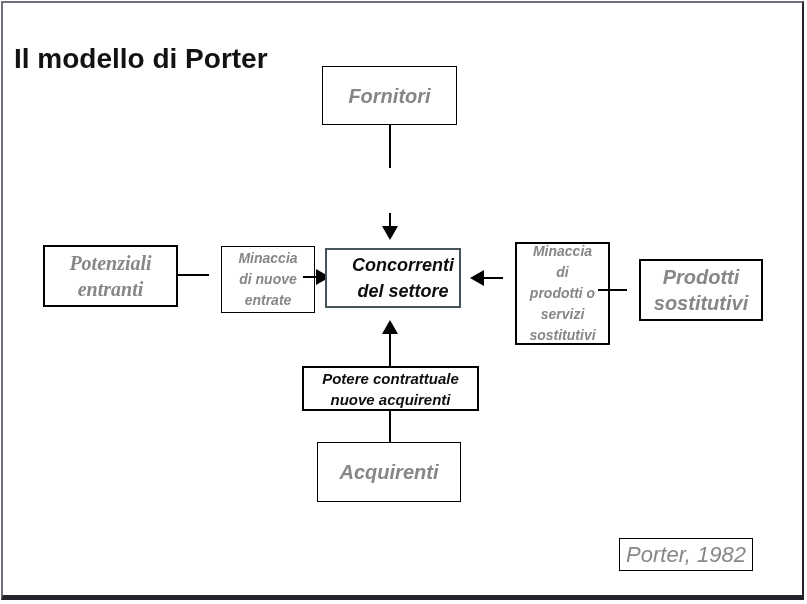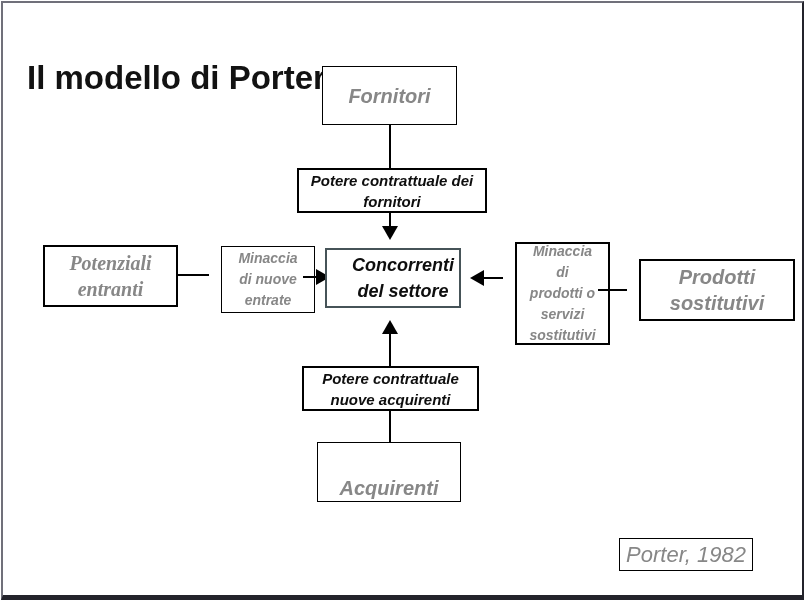--- a/index.html
+++ b/index.html
@@ -23,28 +23,27 @@
     height: 599px;
     box-sizing: border-box;
     background: #ffffff;
     border-top: 2px solid #70707a;
     border-left: 2px solid #70707a;
     border-right: 2px solid #23232b;
     border-bottom: 5px solid #23232b;
   }
   .title {
     position: absolute;
-    left: 27px;
+    left: 14px;
     top: 44px;
-    font-size: 33px;
+    font-size: 28px;
     line-height: 30px;
     font-weight: bold;
     color: #121212;
     white-space: nowrap;
-    margin-top: 19px;
   }
   .box {
     position: absolute;
     box-sizing: border-box;
     background: #ffffff;
     display: flex;
     align-items: center;
     justify-content: center;
     text-align: center;
   }
@@ -101,24 +100,20 @@
   <div class="frame"></div>
 
   <div class="title">Il modello di Porter</div>
 
   <div class="box entity thin" style="left:322px; top:66px; width:135px; height:59px;">
     <span class="lbl">Fornitori</span>
   </div>
 
   <div class="line" style="left:389px; top:125px; width:2px; height:43px;"></div>
 
-  <div class="box force" style="left:297px; top:168px; width:190px; height:45px;">
-    <span class="lbl">Potere contrattuale dei
-fornitori</span>
-  </div>
 
   <div class="line" style="left:389px; top:213px; width:2px; height:14px;"></div>
   <div class="ah ah-down" style="left:382px; top:226px;"></div>
 
   <div class="box entity" style="left:43px; top:245px; width:135px; height:62px;font-family:Liberation Serif, serif;">
     <span class="lbl">Potenziali
 entranti</span>
   </div>
 
   <div class="line" style="left:177px; top:274px; width:32px; height:2px;"></div>
@@ -143,35 +138,35 @@
   <div class="box threat" style="left:503px; top:242px; width:95px; height:103px; border-width:2px;">
     <span class="lbl">Minaccia
 di
 prodotti o
 servizi
 sostitutivi</span>
   </div>
 
   <div class="line" style="left:598px; top:289px; width:29px; height:2px;"></div>
 
-  <div class="box entity" style="left:639px; top:259px; width:156px; height:62px;">
+  <div class="box entity" style="left:639px; top:259px; width:124px; height:62px;">
     <span class="lbl">Prodotti
 sostitutivi</span>
   </div>
 
   <div class="ah ah-up" style="left:382px; top:320px;"></div>
   <div class="line" style="left:389px; top:334px; width:2px; height:32px;"></div>
 
   <div class="box force" style="left:302px; top:366px; width:177px; height:45px;">
     <span class="lbl">Potere contrattuale
 nuove acquirenti</span>
   </div>
 
   <div class="line" style="left:389px; top:411px; width:2px; height:31px;"></div>
 
-  <div class="box entity thin" style="left:317px; top:442px; width:144px; height:60px;align-items:flex-end;">
+  <div class="box entity thin" style="left:317px; top:442px; width:144px; height:60px;">
     <span class="lbl">Acquirenti</span>
   </div>
 
   <div class="box citation-box" style="left:619px; top:538px; width:134px; height:33px;">
     <span class="lbl" style="font-style:italic;">Porter, 1982</span>
   </div>
 </div>
 
 </body></html>

